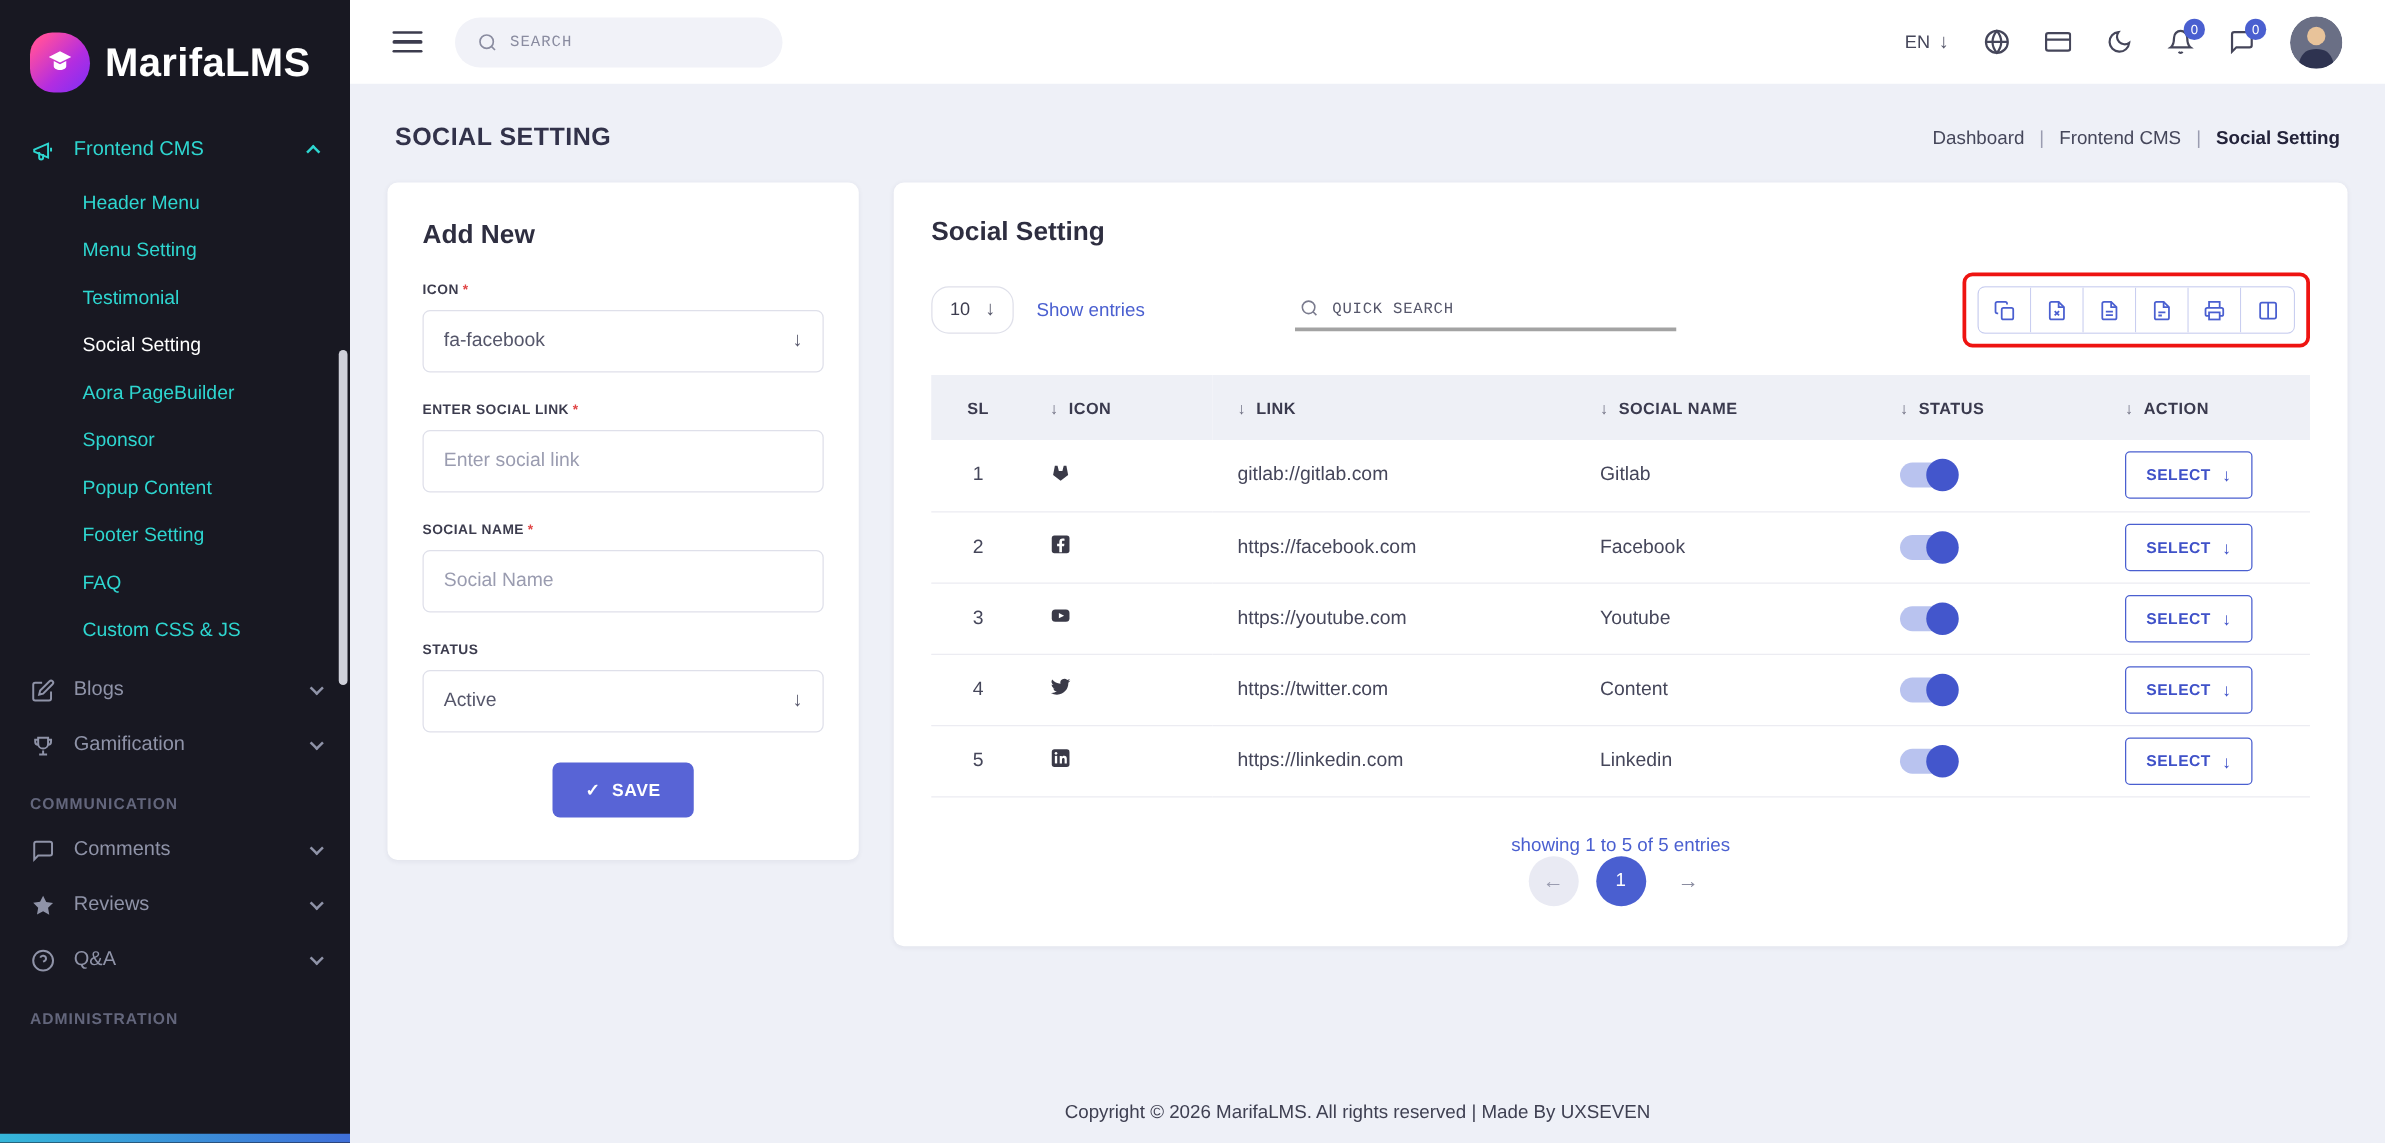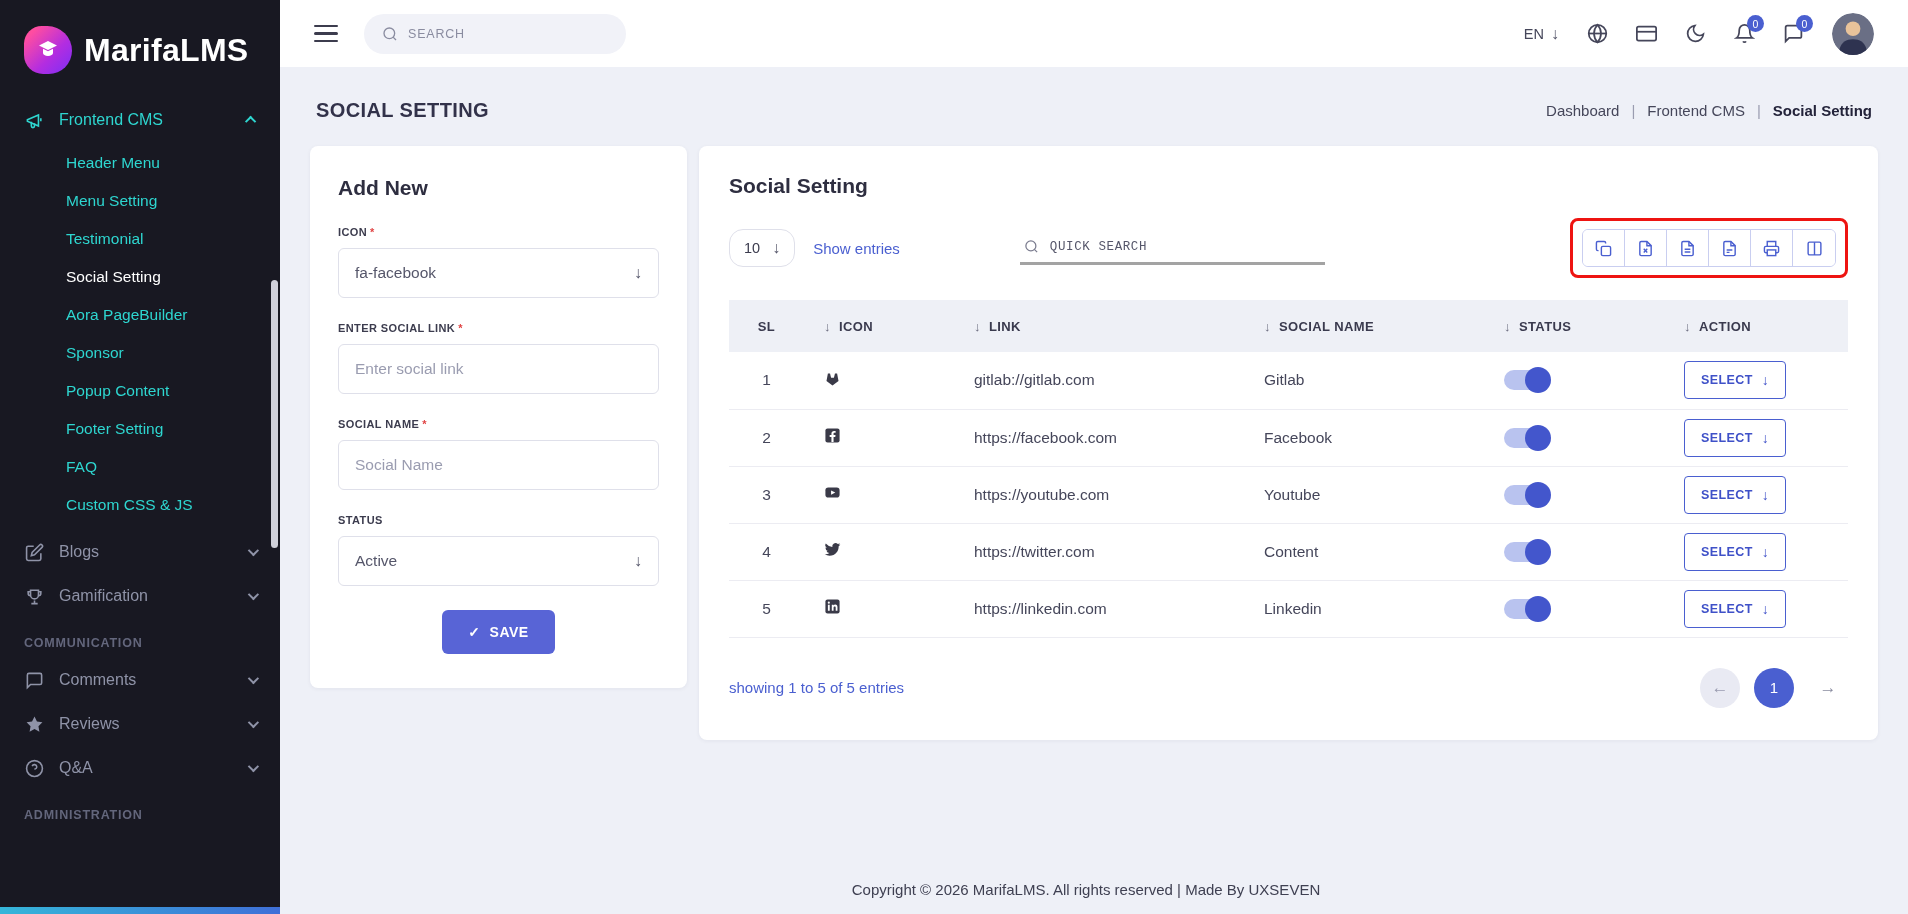--- a/index.html
+++ b/index.html
@@ -33,41 +33,41 @@
   .sidebar-hscroll { position: absolute; left: 0; bottom: 0; width: 280px; height: 7px; background: linear-gradient(90deg, #35b6d9, #3f6fd8); }
 
   
   .main { margin-left: 280px; height: 914px; display: flex; flex-direction: column; }
 
   .topbar { height: 67px; background: #ffffff; display: flex; align-items: center; padding: 0 34px; flex: 0 0 67px; }
   .hamburger { width: 24px; display: flex; flex-direction: column; gap: 5px; background: none; border: none; cursor: pointer; }
   .hamburger span { height: 2.5px; background: #3c3c4e; border-radius: 2px; }
   .search-pill { margin-left: 26px; width: 262px; height: 40px; background: #f1f2f8; border-radius: 22px; display: flex; align-items: center; gap: 10px; padding: 0 18px; color: #8a8ca0; }
   .search-pill svg { width: 16px; height: 16px; flex: 0 0 16px; }
-  .search-pill input { border: none; outline: none; background: transparent; font-size: 12.5px; letter-spacing: .8px; color: #55566a; width: 100%; font-family: Liberation Sans, sans-serif; }
+  .search-pill input { border: none; outline: none; background: transparent; font-size: 12.5px; letter-spacing: .8px; color: #55566a; width: 100%; font-family: Liberation Mono, monospace; }
   .search-pill input::placeholder { color: #8a8ca0; }
 
   .top-right { margin-left: auto; display: flex; align-items: center; gap: 28px; color: #45465a; }
   .lang { display: flex; align-items: center; gap: 7px; font-size: 14.5px; cursor: pointer; }
   .top-icon { position: relative; background: none; border: none; color: #45465a; cursor: pointer; display: flex; }
   .top-icon svg { width: 21px; height: 21px; }
   .badge { position: absolute; top: -8px; right: -9px; min-width: 17px; height: 17px; border-radius: 9px; background: #4a5fd0; color: #fff; font-size: 10.5px; display: flex; align-items: center; justify-content: center; padding: 0 3px; }
   .avatar { width: 42px; height: 42px; border-radius: 50%; overflow: hidden; border: none; padding: 0; cursor: pointer; background: none; }
   .avatar svg { width: 42px; height: 42px; display: block; }
 
   .content { flex: 1; position: relative; padding: 26px 30px 0; overflow: hidden; }
 
   .page-head { display: flex; align-items: center; justify-content: space-between; padding: 6px 6px 0; }
   .page-title { font-size: 20px; font-weight: bold; color: #32324a; letter-spacing: .4px; }
   .breadcrumb { display: flex; align-items: center; gap: 12px; font-size: 15px; color: #45465a; }
   .breadcrumb .crumb { cursor: pointer; }
   .breadcrumb .crumb.current { color: #23233a; font-weight: bold; cursor: default; }
   .breadcrumb .sep { color: #9a9cb0; }
 
-  .cards { display: flex; gap: 12px; margin-top: 24px; align-items: flex-start; }
+  .cards { display: flex; gap: 28px; margin-top: 24px; align-items: flex-start; }
   .card { background: #ffffff; border-radius: 8px; box-shadow: 0 1px 4px rgba(30,30,60,.06); }
 
   
   .add-card { width: 377px; padding: 30px 28px 34px; flex: 0 0 377px; }
   .card-title { font-size: 21px; font-weight: bold; color: #2e2e40; }
   .add-card .card-title { margin-bottom: 26px; }
   .f-label { font-size: 11px; font-weight: bold; color: #3c3c4e; letter-spacing: .4px; margin-bottom: 10px; }
   .req { color: #e04444; margin-left: 3px; }
   .f-box { border: 1px solid #dfe0ea; border-radius: 6px; height: 50px; display: flex; align-items: center; justify-content: space-between; padding: 0 16px; font-size: 15.5px; color: #55566a; margin-bottom: 24px; background: #fff; }
   .f-box.select { cursor: pointer; }
@@ -103,21 +103,21 @@
   table.data tbody td.center { text-align: center; padding-left: 0; }
   .brand-ic { color: #3a3a48; display: inline-flex; }
   .brand-ic svg { width: 17px; height: 17px; }
 
   .toggle { width: 44px; height: 20px; border-radius: 10px; background: #b9c3ef; position: relative; display: inline-block; cursor: pointer; vertical-align: middle; }
   .toggle .knob { position: absolute; right: -3px; top: -3px; width: 26px; height: 26px; border-radius: 50%; background: #4356cc; }
 
   .select-btn { border: 1px solid #4a5fd0; color: #3f51c8; background: #fff; border-radius: 4px; padding: 10px 16px; font-size: 12.5px; font-weight: bold; letter-spacing: .4px; display: inline-flex; align-items: center; gap: 9px; cursor: pointer; font-family: inherit; }
   .select-btn .dd-arrow { color: #3f51c8; font-size: 14px; }
 
-  .table-footer { display: flex; align-items: center; justify-content: space-between; padding: 30px 30px 0; }
+  .table-footer { display: flex; align-items: center; justify-content: space-between; padding: 30px 30px 0; flex-direction: column; }
   .summary { color: #4a5fd0; font-size: 15px; }
   .pagination { display: flex; align-items: center; gap: 14px; }
   .pg-btn { width: 40px; height: 40px; border-radius: 50%; border: none; display: flex; align-items: center; justify-content: center; font-size: 17px; cursor: pointer; font-family: inherit; }
   .pg-prev { background: #e9eaf3; color: #9a9cb0; }
   .pg-num { background: #4a5fd0; color: #fff; font-size: 15px; }
   .pg-next { background: transparent; color: #8a8ca0; }
 
   .page-footer { position: absolute; left: 0; right: 16px; bottom: 16px; text-align: center; font-size: 15px; color: #3f4052; }
 </style>
 </head>

